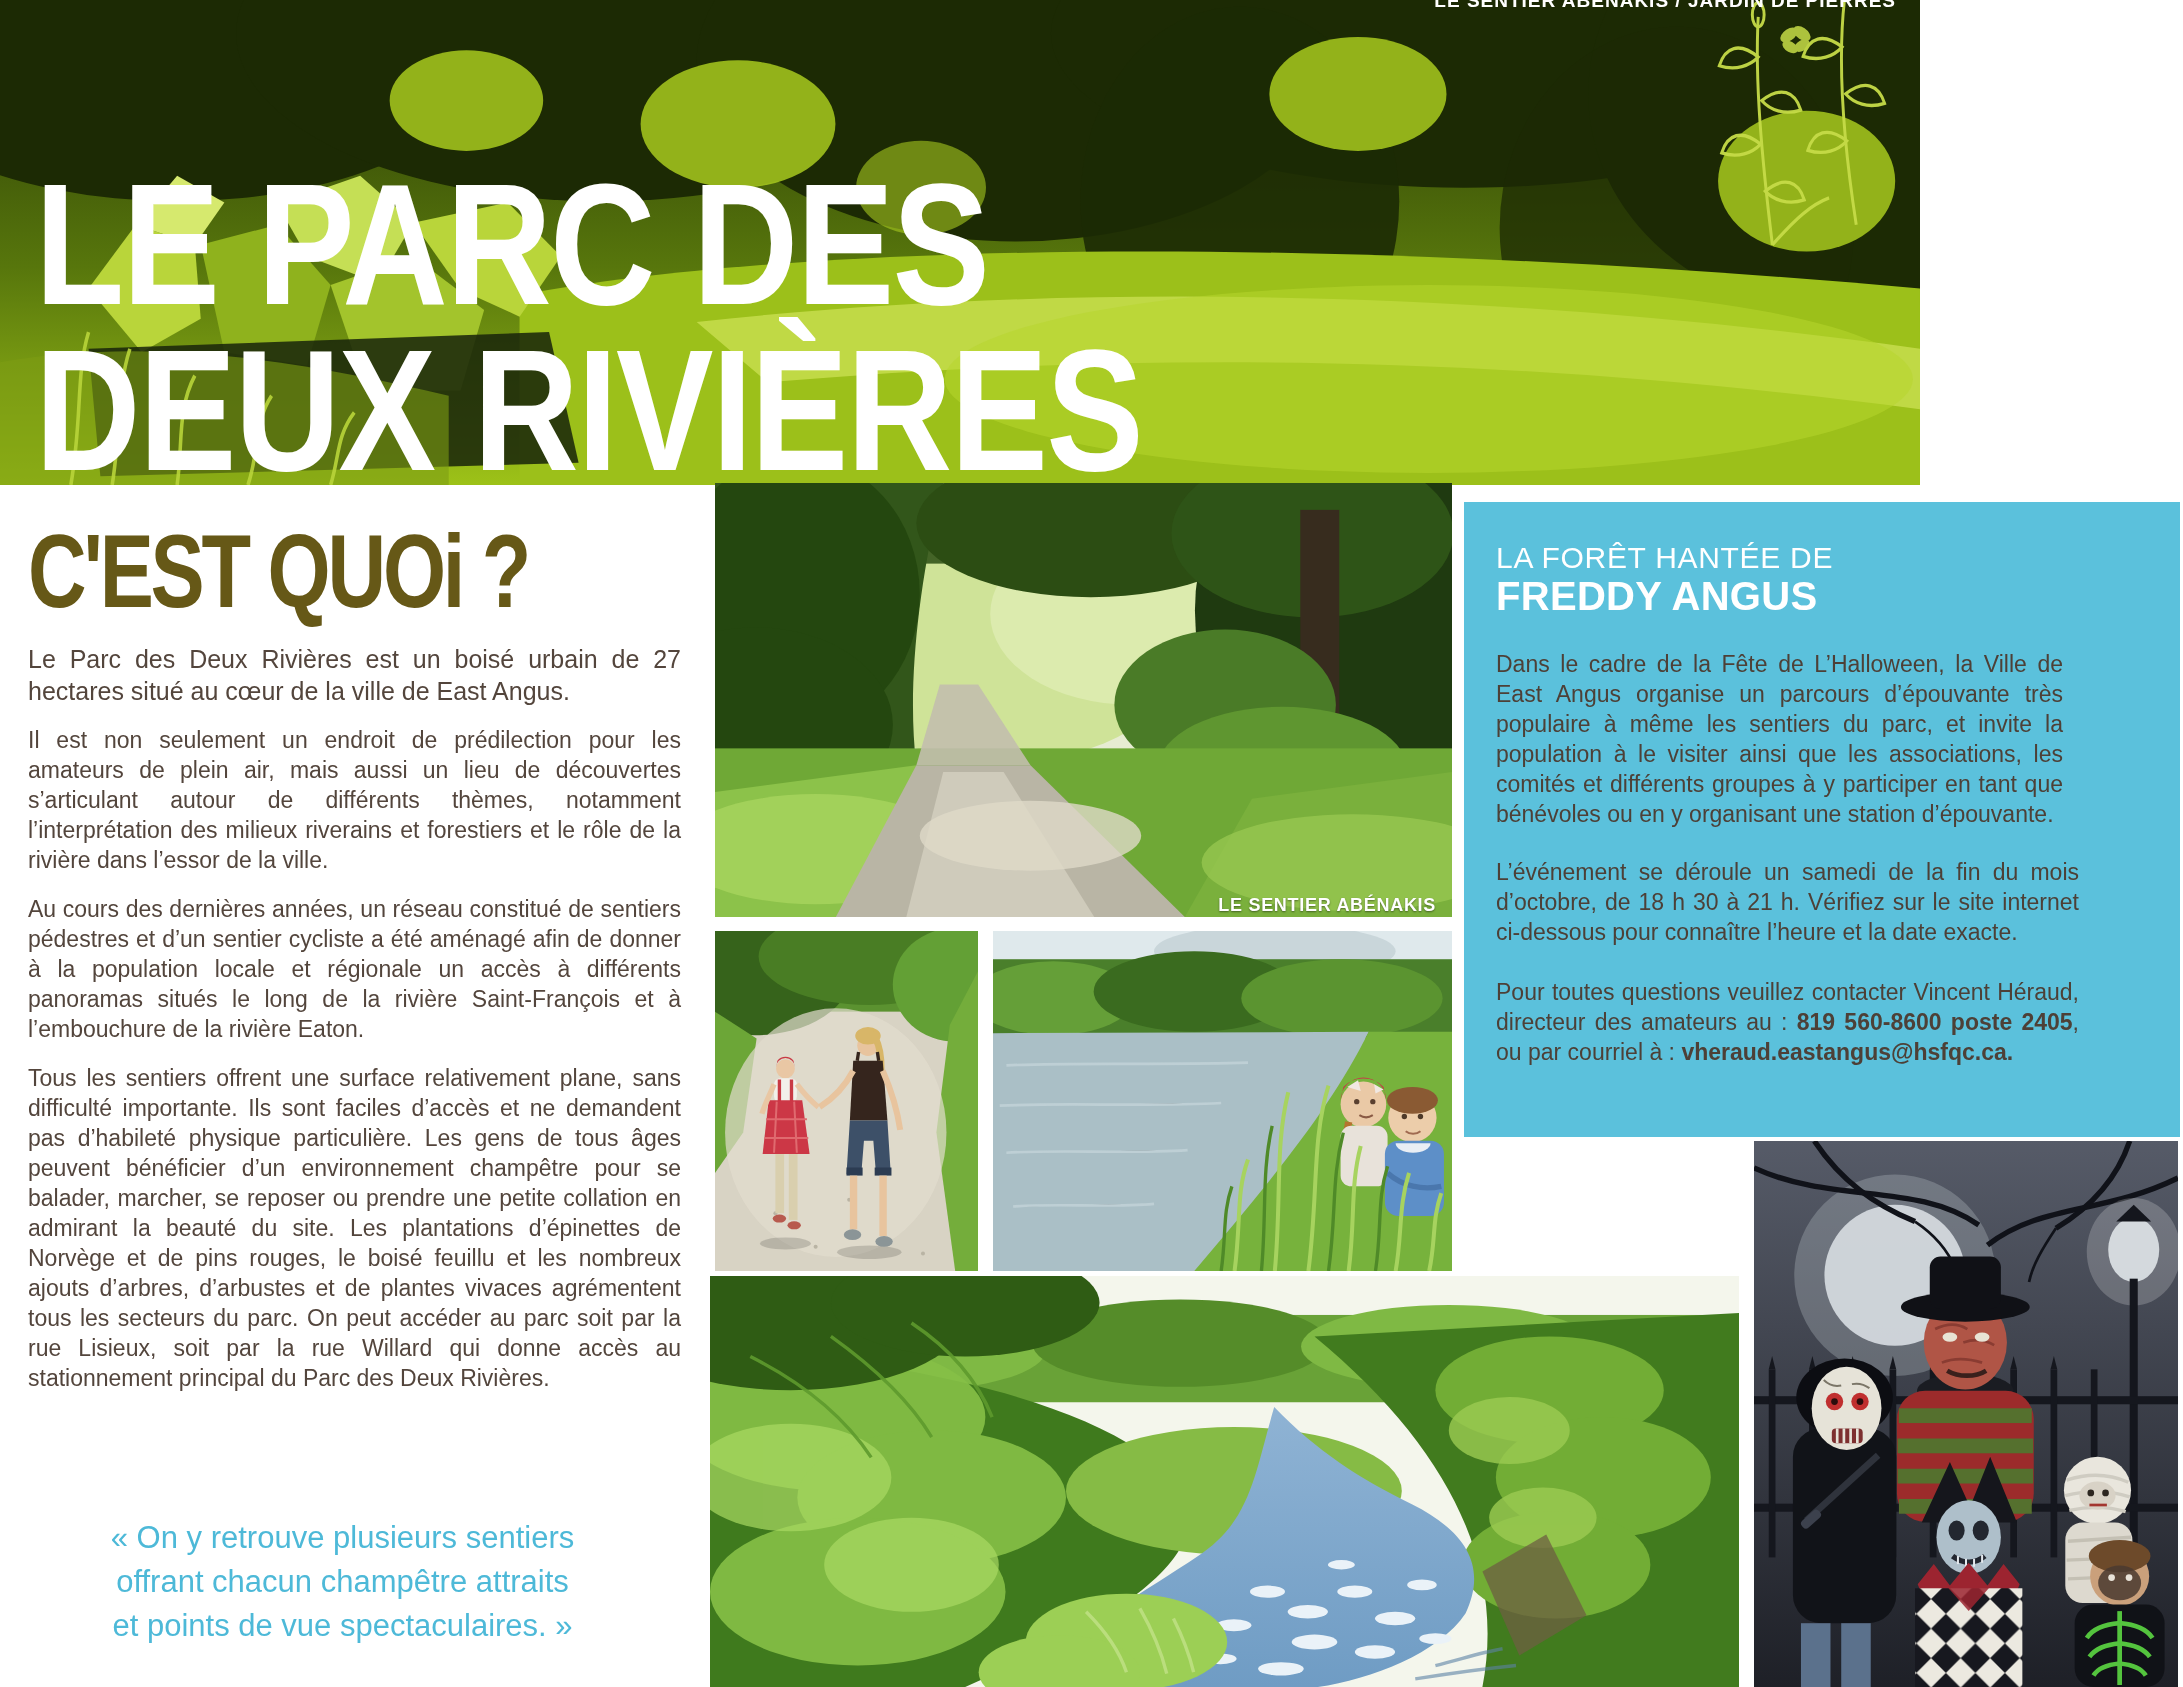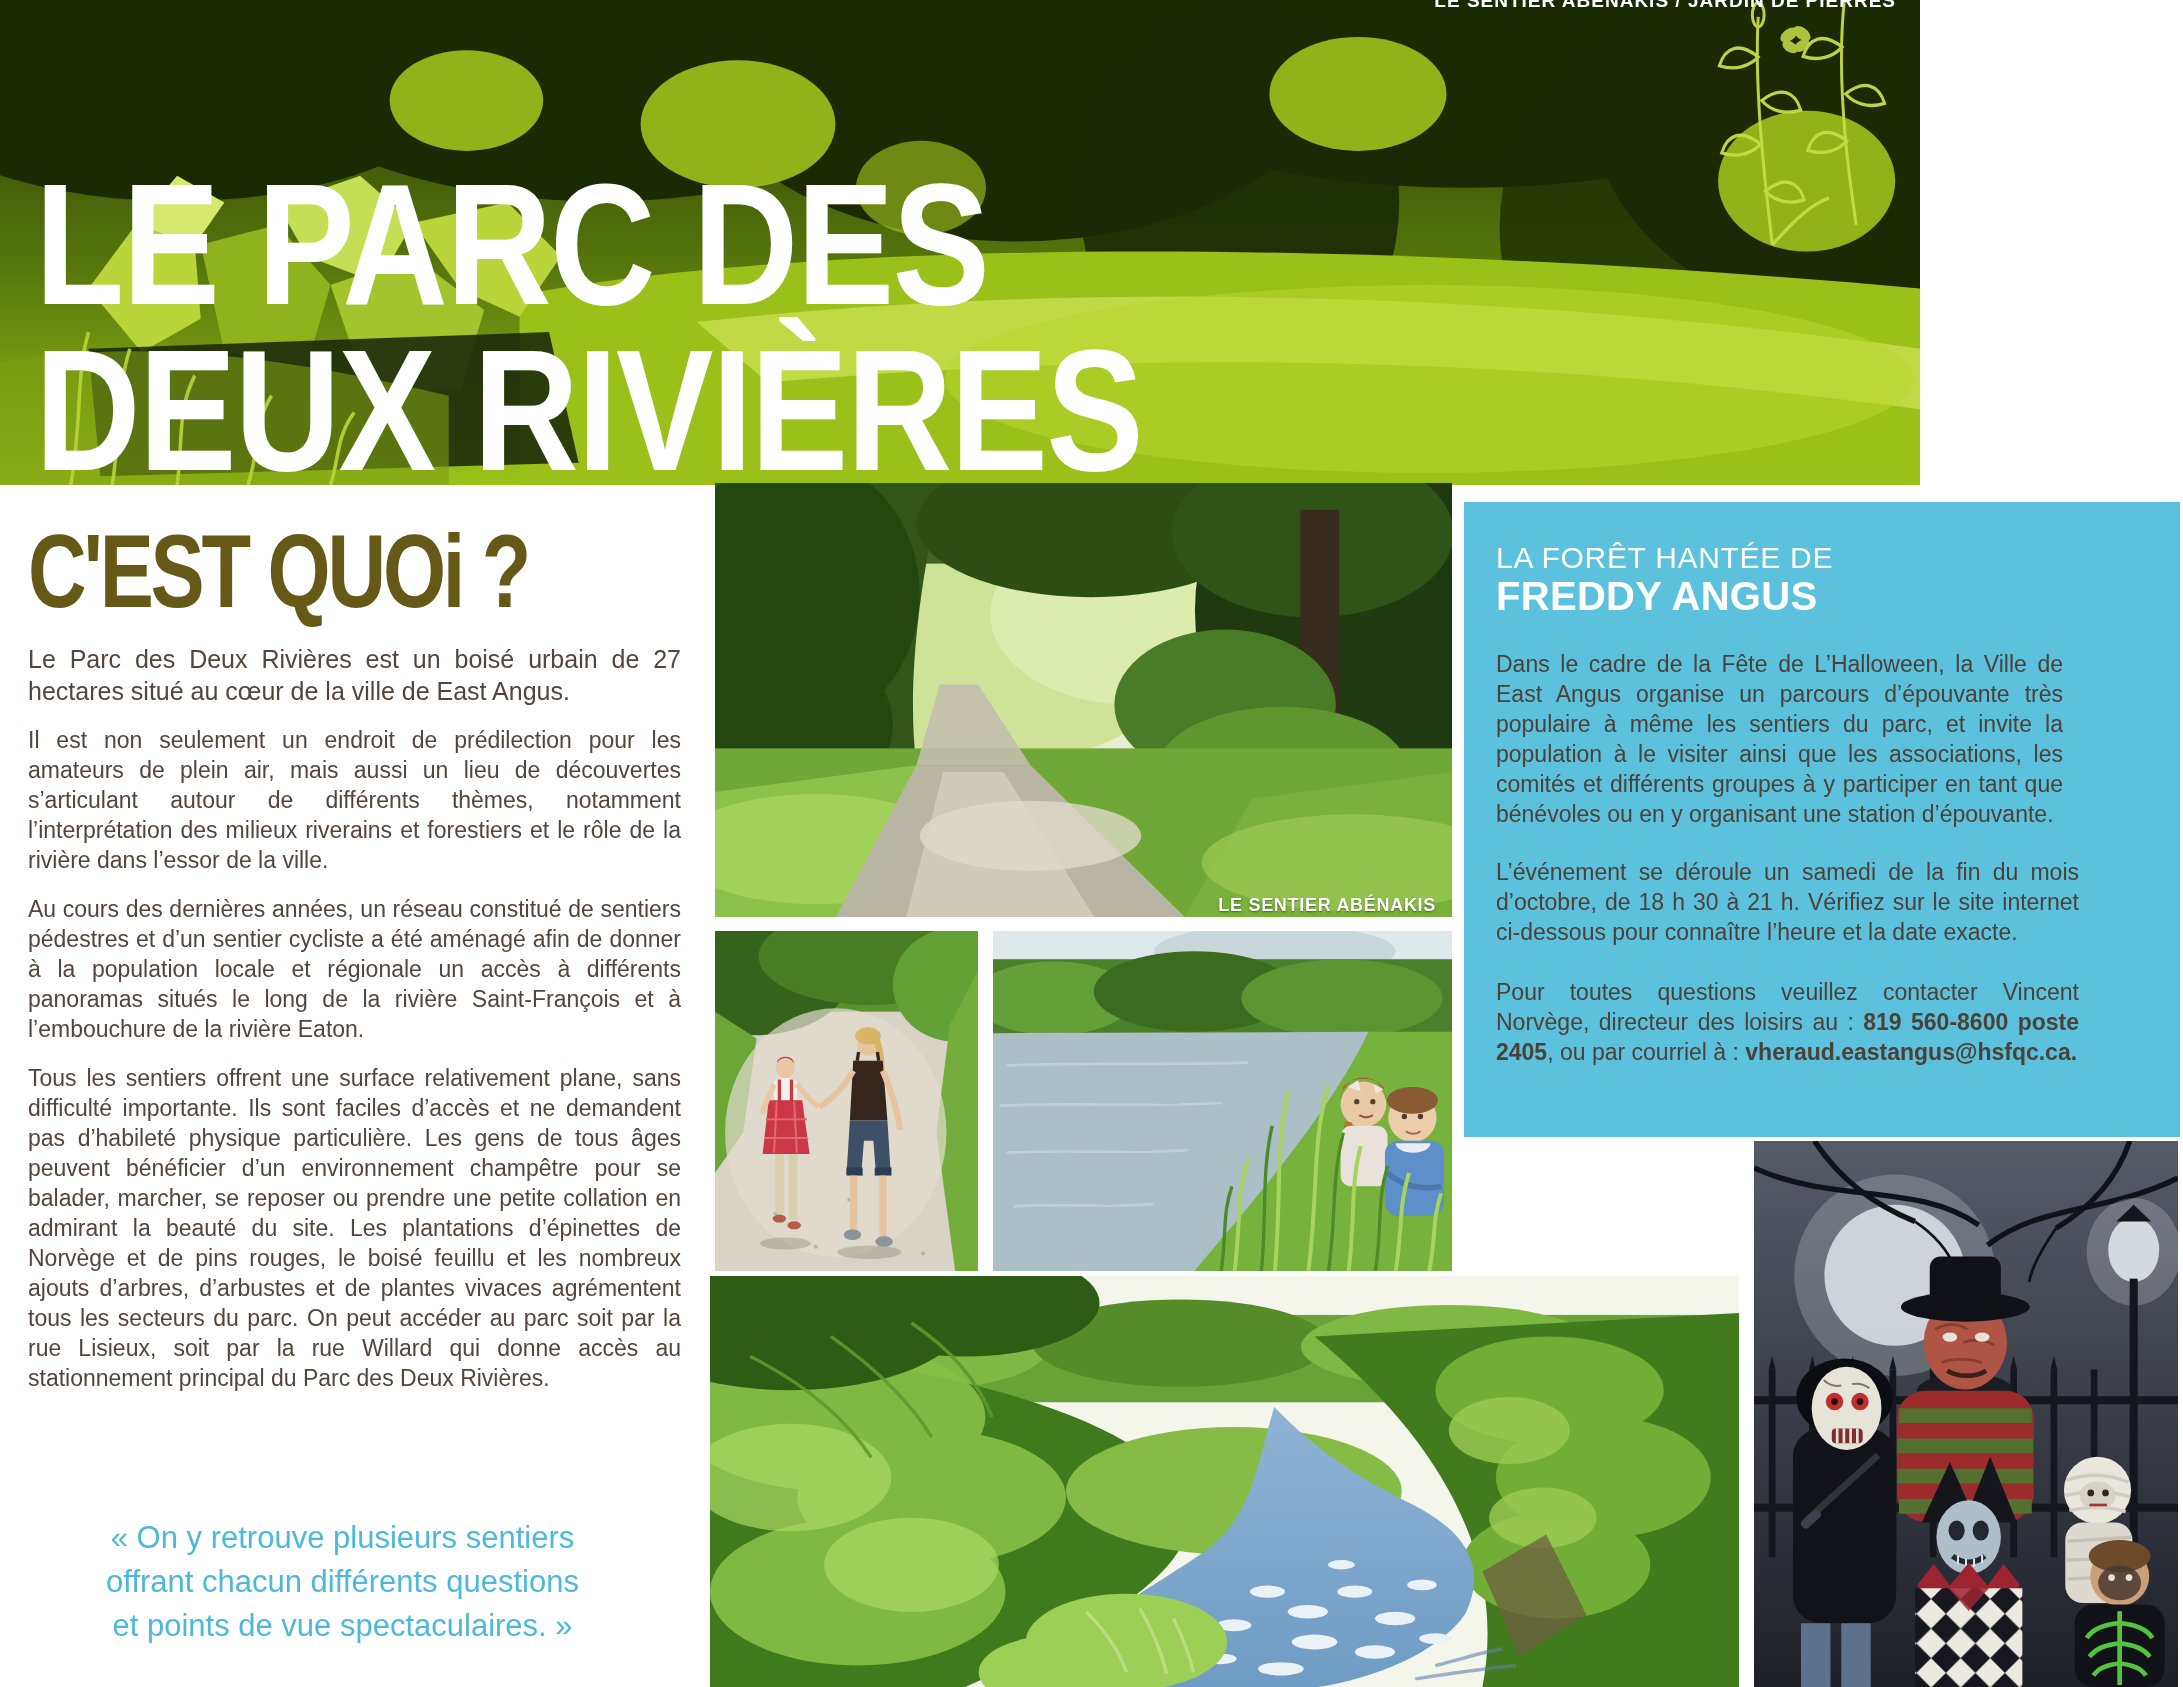--- a/index.html
+++ b/index.html
@@ -144,21 +144,21 @@
   <section class="col-left">
     <h2 class="cest-quoi">C'EST QUOi ?</h2>
     <p class="intro">Le Parc des Deux Rivières est un boisé urbain de 27 hectares situé au cœur de la ville de East Angus.</p>
     <p class="para">Il est non seulement un endroit de prédilection pour les amateurs de plein air, mais aussi un lieu de découvertes s’articulant autour de différents thèmes, notamment l’interprétation des milieux riverains et forestiers et le rôle de la rivière dans l’essor de la ville.</p>
     <p class="para">Au cours des dernières années, un réseau constitué de sentiers pédestres et d’un sentier cycliste a été aménagé afin de donner à la population locale et régionale un accès à différents panoramas situés le long de la rivière Saint-François et à l’embouchure de la rivière Eaton.</p>
     <p class="para">Tous les sentiers offrent une surface relativement plane, sans difficulté importante. Ils sont faciles d’accès et ne demandent pas d’habileté physique particulière. Les gens de tous âges peuvent bénéficier d’un environnement champêtre pour se balader, marcher, se reposer ou prendre une petite collation en admirant la beauté du site. Les plantations d’épinettes de Norvège et de pins rouges, le boisé feuillu et les nombreux ajouts d’arbres, d’arbustes et de plantes vivaces agrémentent tous les secteurs du parc. On peut accéder au parc soit par la rue Lisieux, soit par la rue Willard qui donne accès au stationnement principal du Parc des Deux Rivières.</p>
   </section>
 
   <div class="pull-quote">
     <span>« On y retrouve plusieurs sentiers</span>
-    <span>offrant chacun différents questions</span>
+    <span>offrant chacun champêtre attraits</span>
     <span>et points de vue spectaculaires. »</span>
   </div>
 
   <figure class="photo photo-trail" style="margin:0;">
     <svg viewBox="0 0 1098 646" preserveAspectRatio="none" aria-hidden="true">
       <rect width="1098" height="646" fill="#e7ecd2"></rect>
       <ellipse cx="430" cy="250" rx="270" ry="165" fill="#cfe398"></ellipse>
       <ellipse cx="620" cy="195" rx="210" ry="135" fill="#dcebae"></ellipse>
       <rect x="0" y="0" width="1098" height="120" fill="#2c4d13" opacity="0.85"></rect>
       <path d="M0,0 L340,0 C305,140 285,300 300,420 L0,465 Z" fill="#32561a"></path>
@@ -380,21 +380,21 @@
           <path d="M690,510 C705,540 714,565 720,590"></path>
       </g>
     </svg>
   </figure>
 
   <aside class="blue-box">
     <div class="bb-eyebrow">LA FORÊT HANTÉE DE</div>
     <div class="bb-title">FREDDY ANGUS</div>
     <p class="bb-p">Dans le cadre de la Fête de L’Halloween, la Ville de East Angus organise un parcours d’épouvante très populaire à même les sentiers du parc, et invite la population à le visiter ainsi que les associations, les comités et différents groupes à y participer en tant que bénévoles ou en y  organisant une station d’épouvante.</p>
     <p class="bb-p2">L’événement se déroule un samedi de la fin du mois d’octobre, de 18 h 30 à 21 h. Vérifiez sur le site internet ci-dessous pour connaître l’heure et la date exacte.</p>
-    <p class="bb-contact"><span>Pour toutes questions veuillez contacter Vincent Norvège, directeur des loisirs au : </span><span class="bold">819 560-8600 poste 2405</span><span>, ou par courriel à : </span><span class="bold">vheraud.eastangus@hsfqc.ca.</span></p>
+    <p class="bb-contact"><span>Pour toutes questions veuillez contacter Vincent Héraud, directeur des amateurs au : </span><span class="bold">819 560-8600 poste 2405</span><span>, ou par courriel à : </span><span class="bold">vheraud.eastangus@hsfqc.ca.</span></p>
   </aside>
 
   <figure class="photo photo-hallow" style="margin:0;">
     <svg viewBox="0 0 632 813" preserveAspectRatio="none" aria-hidden="true">
       <defs>
         <linearGradient id="night" x1="0" y1="0" x2="0" y2="1">
           <stop offset="0" stop-color="#565b68"></stop>
             <stop offset="1" stop-color="#1e2027"></stop>
         </linearGradient>
         <pattern id="checker" width="44" height="44" patternUnits="userSpaceOnUse">

